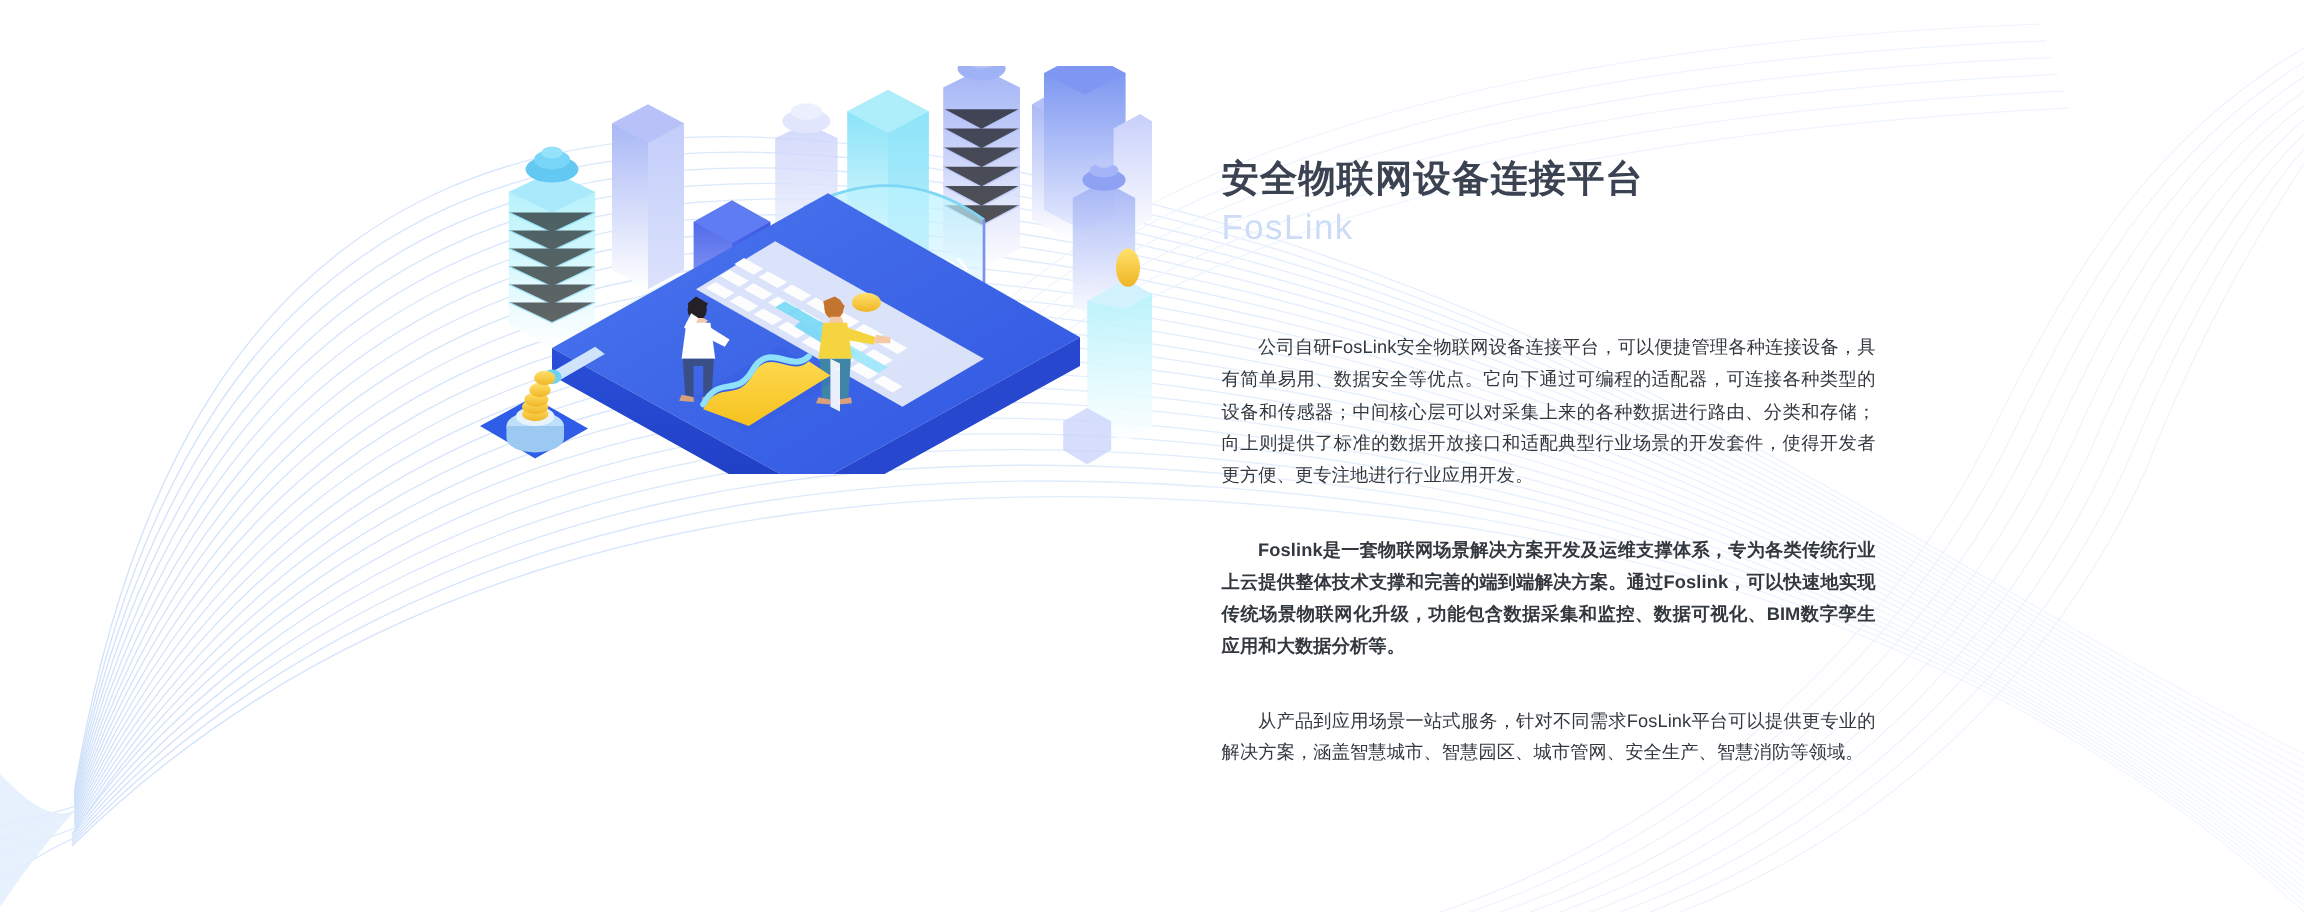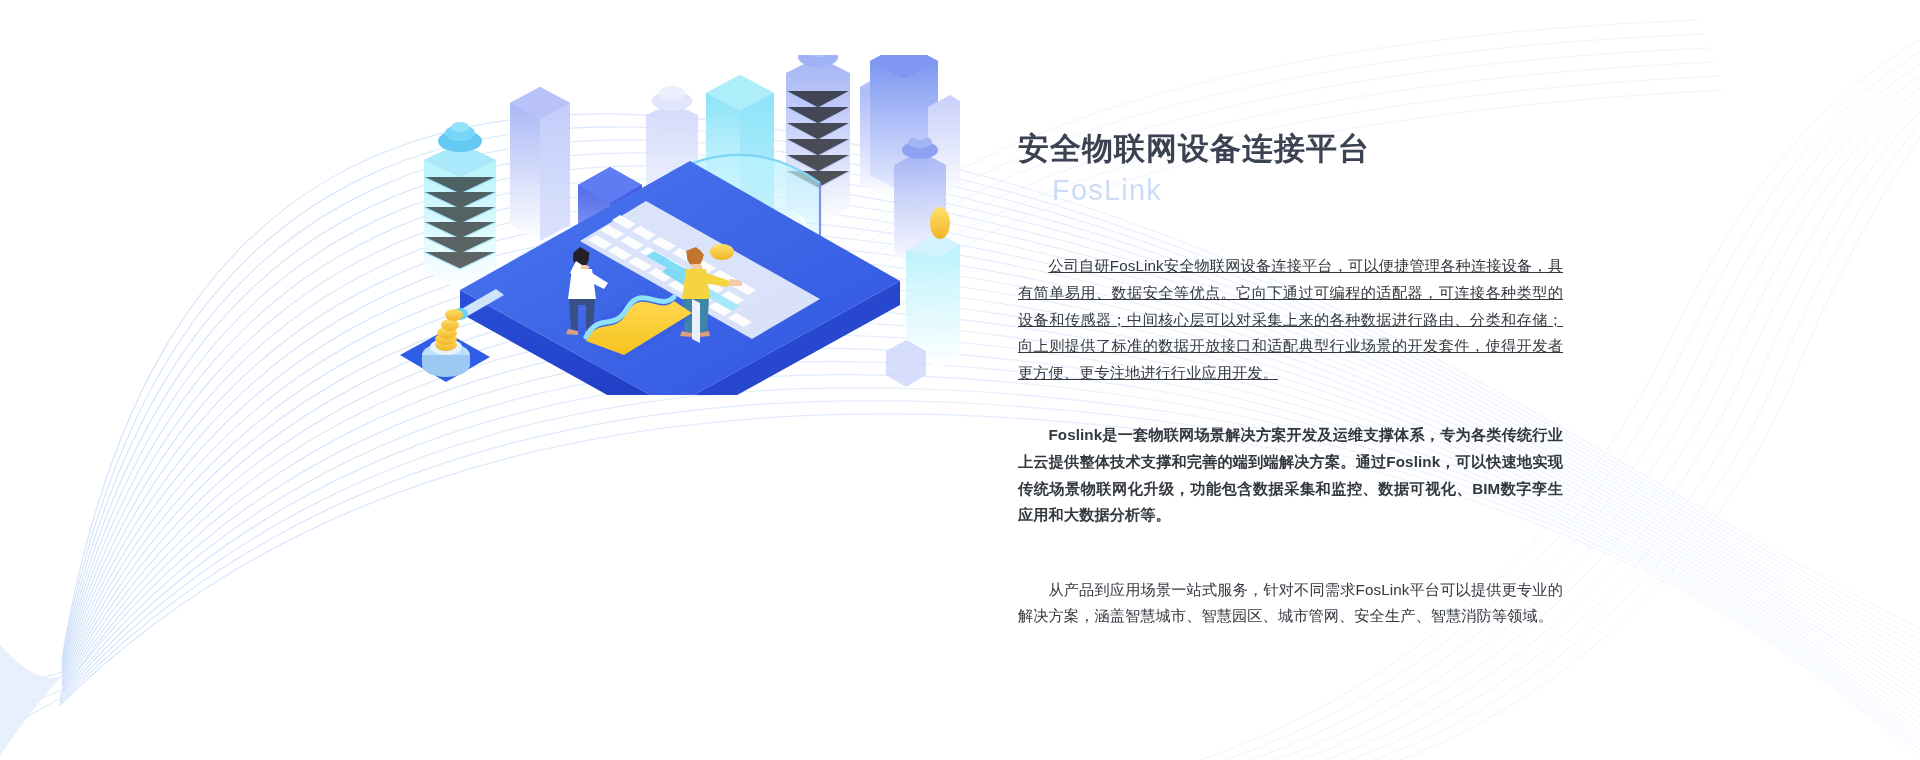--- a/index.html
+++ b/index.html
@@ -21,30 +21,30 @@
   
   #text-col {
     position:absolute; left:1018px; top:130px; width:545px;
   }
   #page-title {
     font-size:31px; font-weight:bold; color:#3b4252; letter-spacing:1px;
     line-height:1.25;
   }
   #page-subtitle {
     font-size:29px; color:#ccdcf7; font-weight:400; letter-spacing:1.2px;
-    margin-top:3px; line-height:1.3;margin-left:34px;
+    margin-top:3px; line-height:1.3;
   }
   .para {
     font-size:15.2px; line-height:26.6px; color:#33383f;
     text-indent:2em; text-align:justify; margin-top:26px;
     letter-spacing:0.1px;
   }
-  #p1 { margin-top:44px;text-decoration:underline; }
+  #p1 { margin-top:68px; }
   #p2 { margin-top:36px;font-weight:bold; }
-  #p3 { margin-top:48px; }
+  #p3 { margin-top:36px; }
 </style>
 </head>
 <body>
 
 <div id="stage">
 
   <svg id="bg-waves" viewBox="0 0 1920 760" preserveAspectRatio="none">
     <defs>
       <linearGradient id="wgrad" x1="0" y1="0" x2="1" y2="0">
         <stop offset="0%" stop-color="#cfe0fa" stop-opacity="0.95"></stop>

